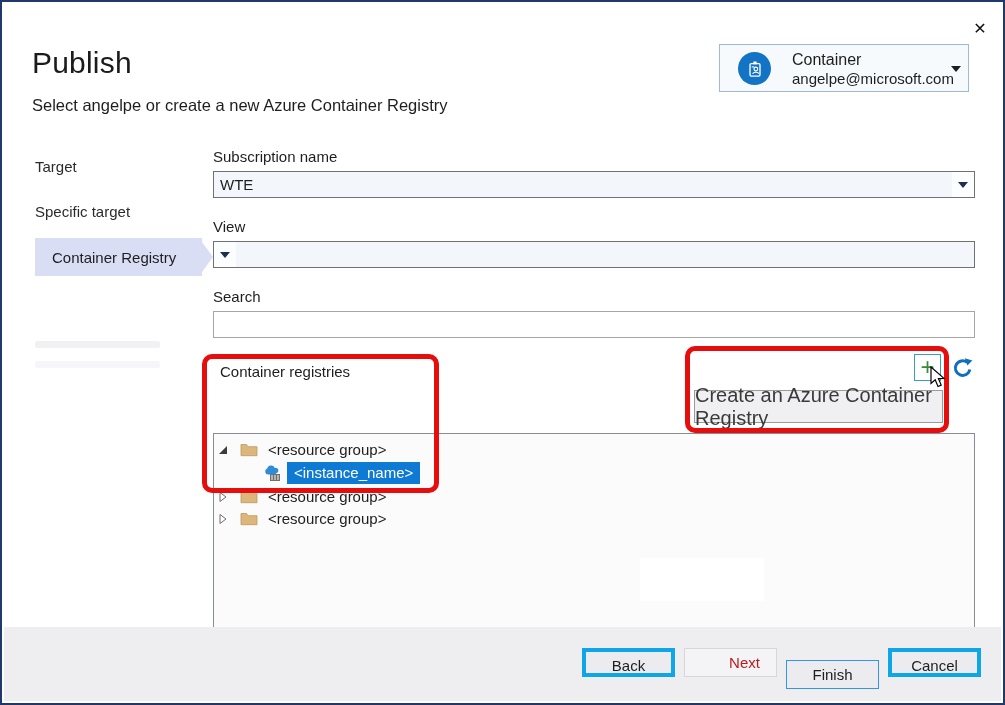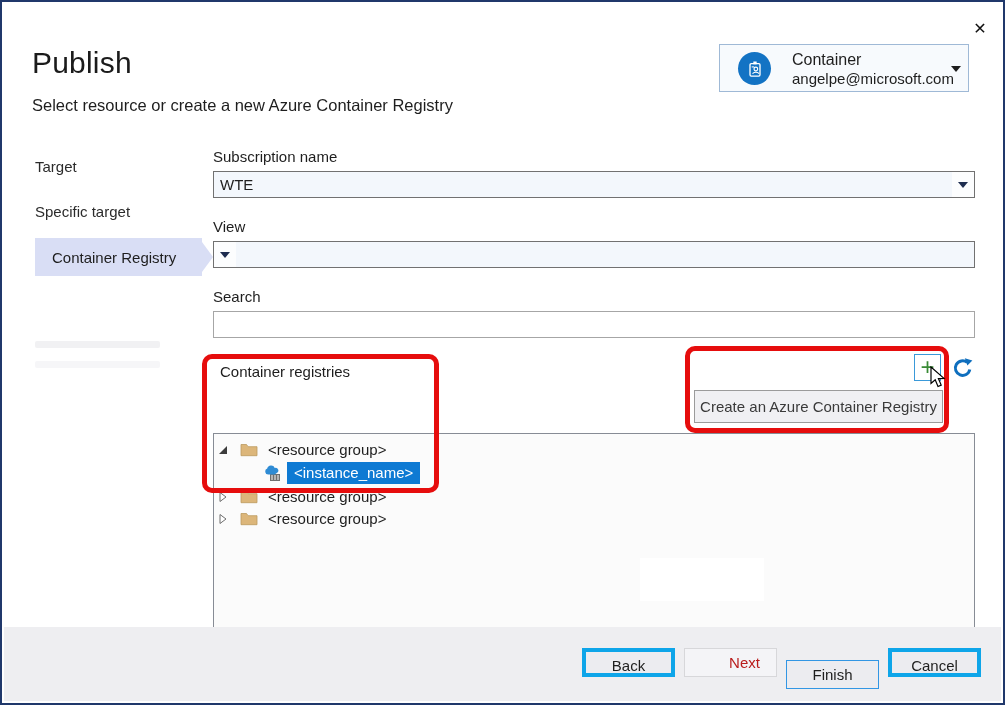--- a/index.html
+++ b/index.html
@@ -47,36 +47,36 @@
   .glyph { width:10px; height:10px; display:inline-block; }
   .tree-label { margin-left:4px; }
   .sel-label { background:#0e7ad3; color:#fff; padding:2px 7px 3px 7px; margin-left:4px; }
   
   .add-btn { position:absolute; left:912px; top:352px; width:27px; height:27px; background:#fff;
     border:1px solid #3a99d9; color:#388a34; font-size:24px; line-height:23px; text-align:center; cursor:pointer; }
   .refresh-btn { position:absolute; left:948px; top:352px; width:26px; height:27px; cursor:pointer;
     display:flex; align-items:center; justify-content:center; }
   .red-rect { position:absolute; border:5px solid #e60d0d; border-radius:10px; background:transparent; pointer-events:none; }
   .tooltip { position:absolute; left:692px; top:388px; width:249px; height:33px; background:#f0f0f3;
-    border:1px solid #9b9b9b; display:flex; align-items:center; justify-content:center; font-size:15px; color:#3a3a3a; }
+    border:1px solid #9b9b9b; display:flex; align-items:center; justify-content:center; font-size:20px; color:#3a3a3a; }
   .cursor-icon { position:absolute; left:928px; top:364px; }
   
   .footer { position:absolute; left:2px; right:2px; bottom:2px; height:74px; background:#eeeef1; }
   .btn { position:absolute; top:21px; width:93px; height:29px; background:#ececf0; border:4px solid #0ea5e9;
     font-size:15px; color:#1e1e1e; font-family:"Liberation Sans",sans-serif; cursor:pointer; text-align:center; line-height:27px; }
   .btn.default { border:1px solid #3296e4;margin-top:12px; }
   .btn.disabled { background:#f4f4f7; border:1px solid #d7d7da; color:#b91c1c; cursor:default;padding-left:28px; }
 </style>
 </head>
 <body>
 
 <div class="window">
 
   <div class="title">Publish</div>
-  <div class="subtitle">Select resource or create a new Azure Container Registry</div>
+  <div class="subtitle">Select angelpe or create a new Azure Container Registry</div>
   <div class="close-btn">✕</div>
 
   <div class="account">
     <div class="avatar">
       <svg width="20" height="20" viewBox="0 0 24 24">
         <rect x="6" y="5.5" width="12" height="15" rx="1.5" fill="none" stroke="#ffffff" stroke-width="1.6"></rect>
         <rect x="10" y="3" width="4" height="3.4" fill="#ffffff"></rect>
         <circle cx="13" cy="12" r="2.2" fill="none" stroke="#ffffff" stroke-width="1.4"></circle>
         <path d="M9 17.5 q4 -3.6 8 0" fill="none" stroke="#ffffff" stroke-width="1.4"></path>
         <line x1="8" y1="9.5" x2="11" y2="9.5" stroke="#ffffff" stroke-width="1.3"></line>

